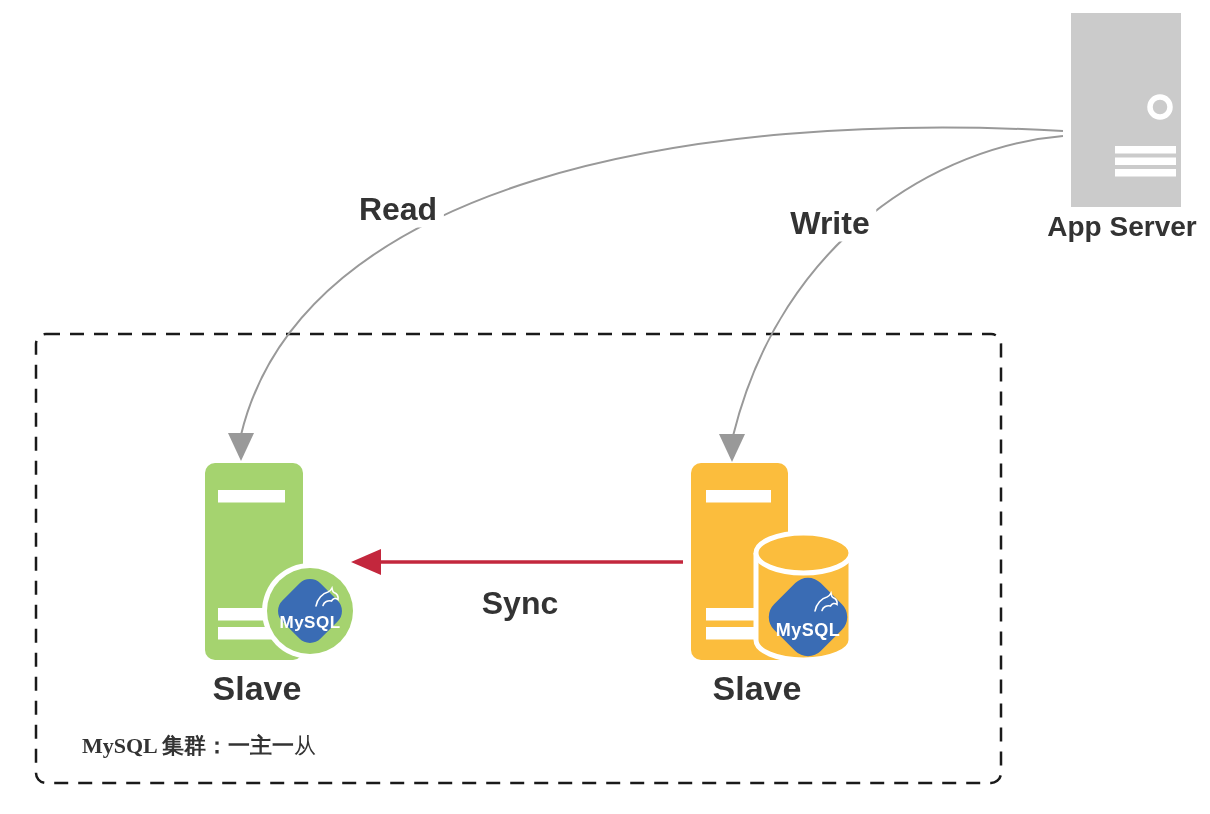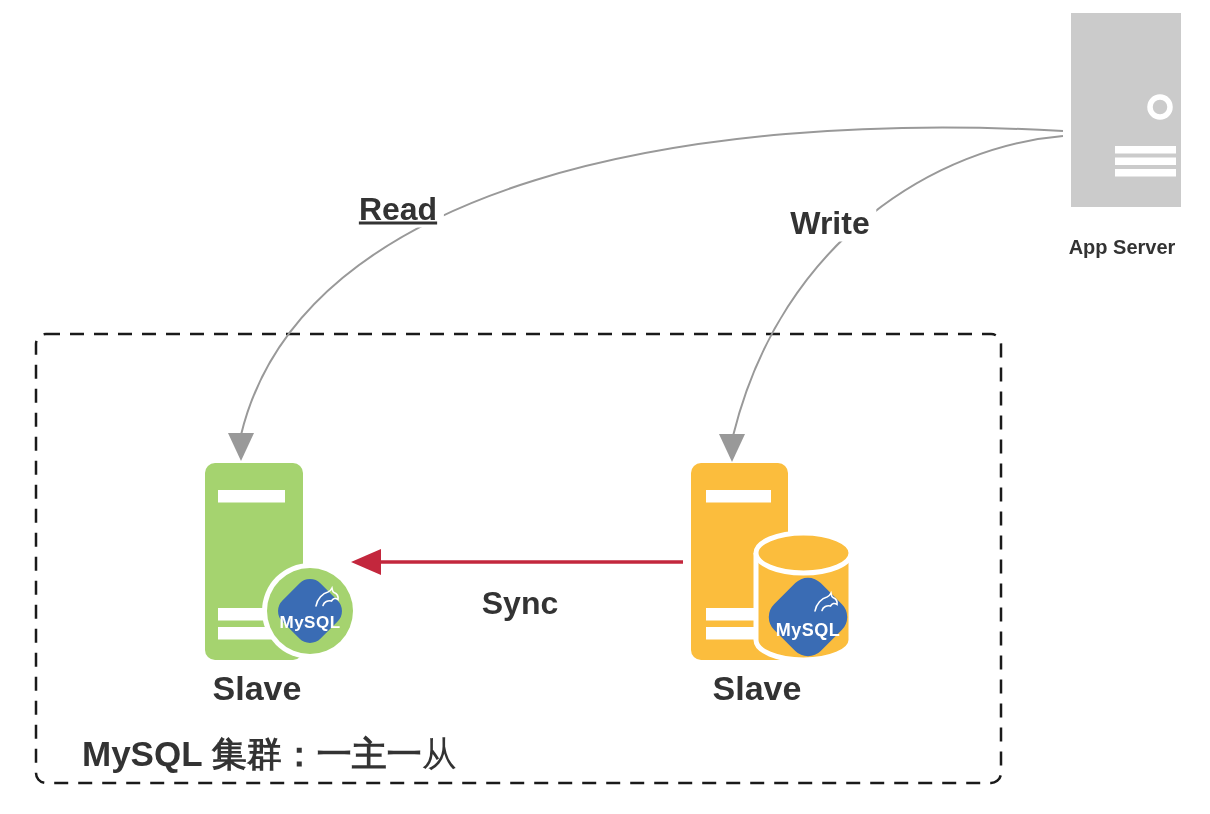--- a/index.html
+++ b/index.html
@@ -12,28 +12,28 @@
   }
   #edges{position:absolute;left:0;top:0;z-index:1;}
   .node{position:absolute;z-index:2;padding-left:8px;}
   .lbl{
     position:absolute;z-index:3;
     font-weight:700;color:#333333;
     white-space:nowrap;
     font-family:"Liberation Sans", sans-serif;
   }
   .node-lbl{font-size:34px;transform:translate(-50%,-50%);}
-  .app-lbl{font-size:20px;transform:translate(-50%,-50%);margin-top:20px;}
+  .app-lbl{font-size:28px;transform:translate(-50%,-50%);}
   .edge-lbl{
     font-size:32px;
     background:#ffffff;
     padding:0 7px;
     transform:translate(-50%,-50%);
   }
-  .cluster-lbl{font-size:35px;}
+  .cluster-lbl{font-size:22px;font-family:Liberation Serif, serif;}
   .cluster-lbl .light{font-weight:400;}
   svg text{
     font-family:"Liberation Sans", sans-serif;
     font-weight:700;
   }
 </style>
 </head>
 <body>
 
 <div id="canvas">
@@ -102,19 +102,19 @@
         <rect x="-33" y="-33" width="66" height="66" rx="18" transform="rotate(45)" fill="#3A6CB4"></rect>
         <g transform="translate(11,-13)">
           <path d="M -4 7 C -3 0 3 -6 8 -7 C 10 -7.5 11 -9 12 -11 C 12.6 -8.5 12.2 -7.2 14 -6.5 C 17 -5.3 18.5 -2.5 18 0.5 C 15.5 -1.5 13 -0.5 11.5 2 C 8 1 4 3 3 6.5" fill="none" stroke="#ffffff" stroke-width="1.6" stroke-linecap="round"></path>
         </g>
         <text y="19" text-anchor="middle" font-size="18" fill="#ffffff" letter-spacing="0.5">MySQL</text>
       </g>
     </svg>
   </div>
   <div class="lbl node-lbl" style="left:757px;top:688px;">Slave</div>
 
-  <div class="lbl edge-lbl" style="left:398px;top:209px;text-decoration:underline;">Read</div>
+  <div class="lbl edge-lbl" style="left:398px;top:209px;">Read</div>
   <div class="lbl edge-lbl" style="left:830px;top:223px;">Write</div>
   <div class="lbl edge-lbl" style="left:520px;top:556px;margin-top:47px;">Sync</div>
 
   <div class="lbl cluster-lbl" style="left:82px;top:731px;"><span>MySQL 集群：一主一</span><span class="light">从</span></div>
 
 </div>
 
 </body></html>

